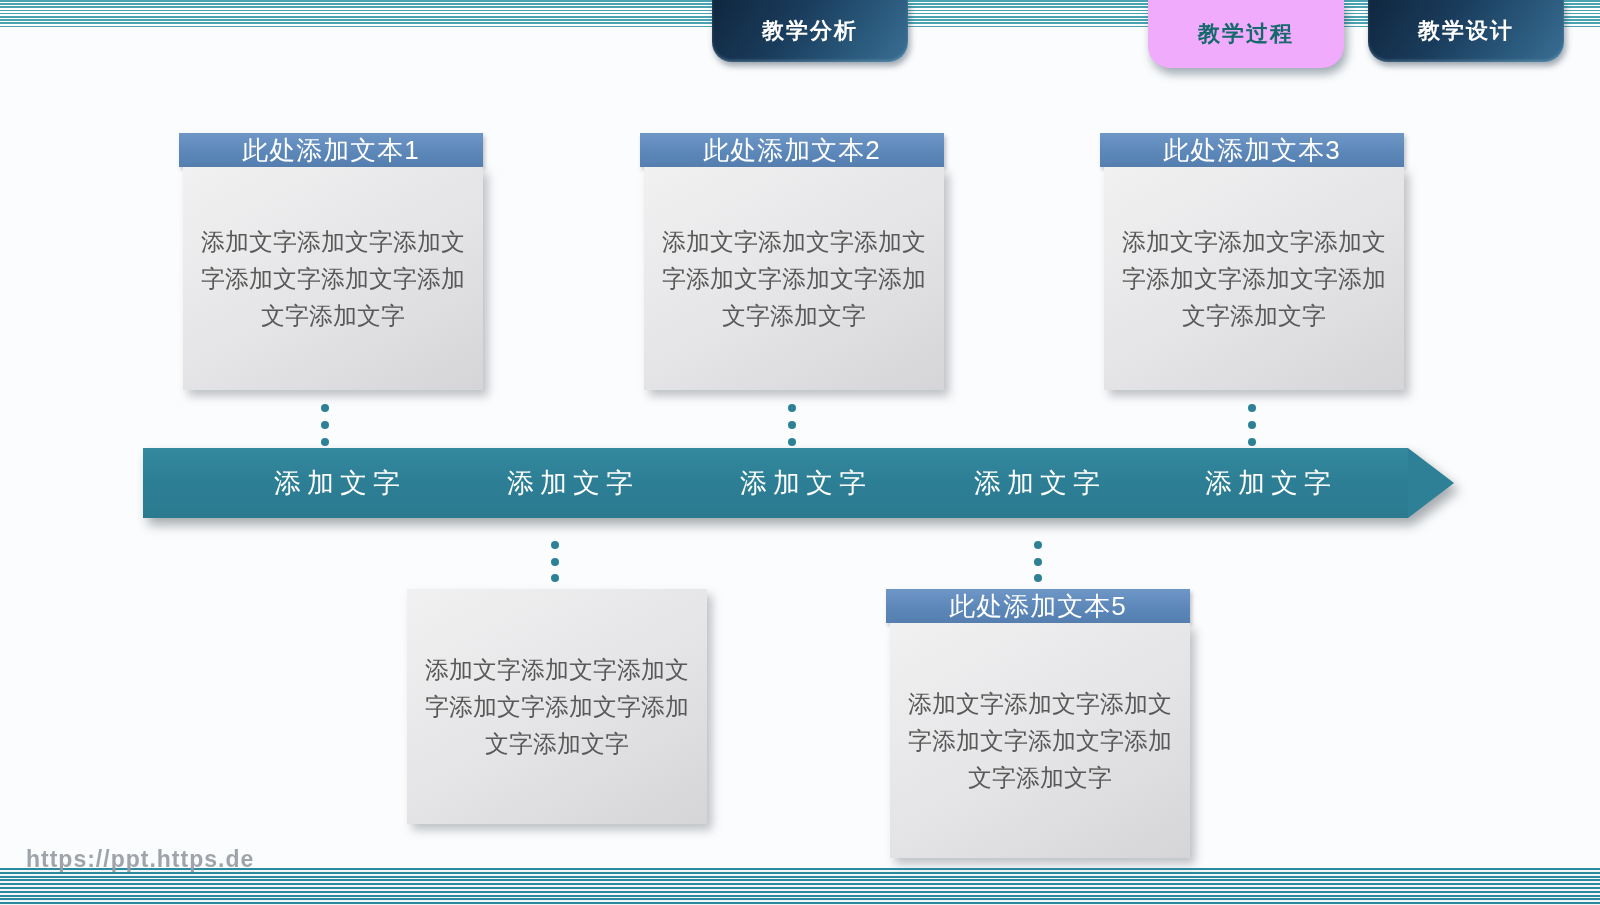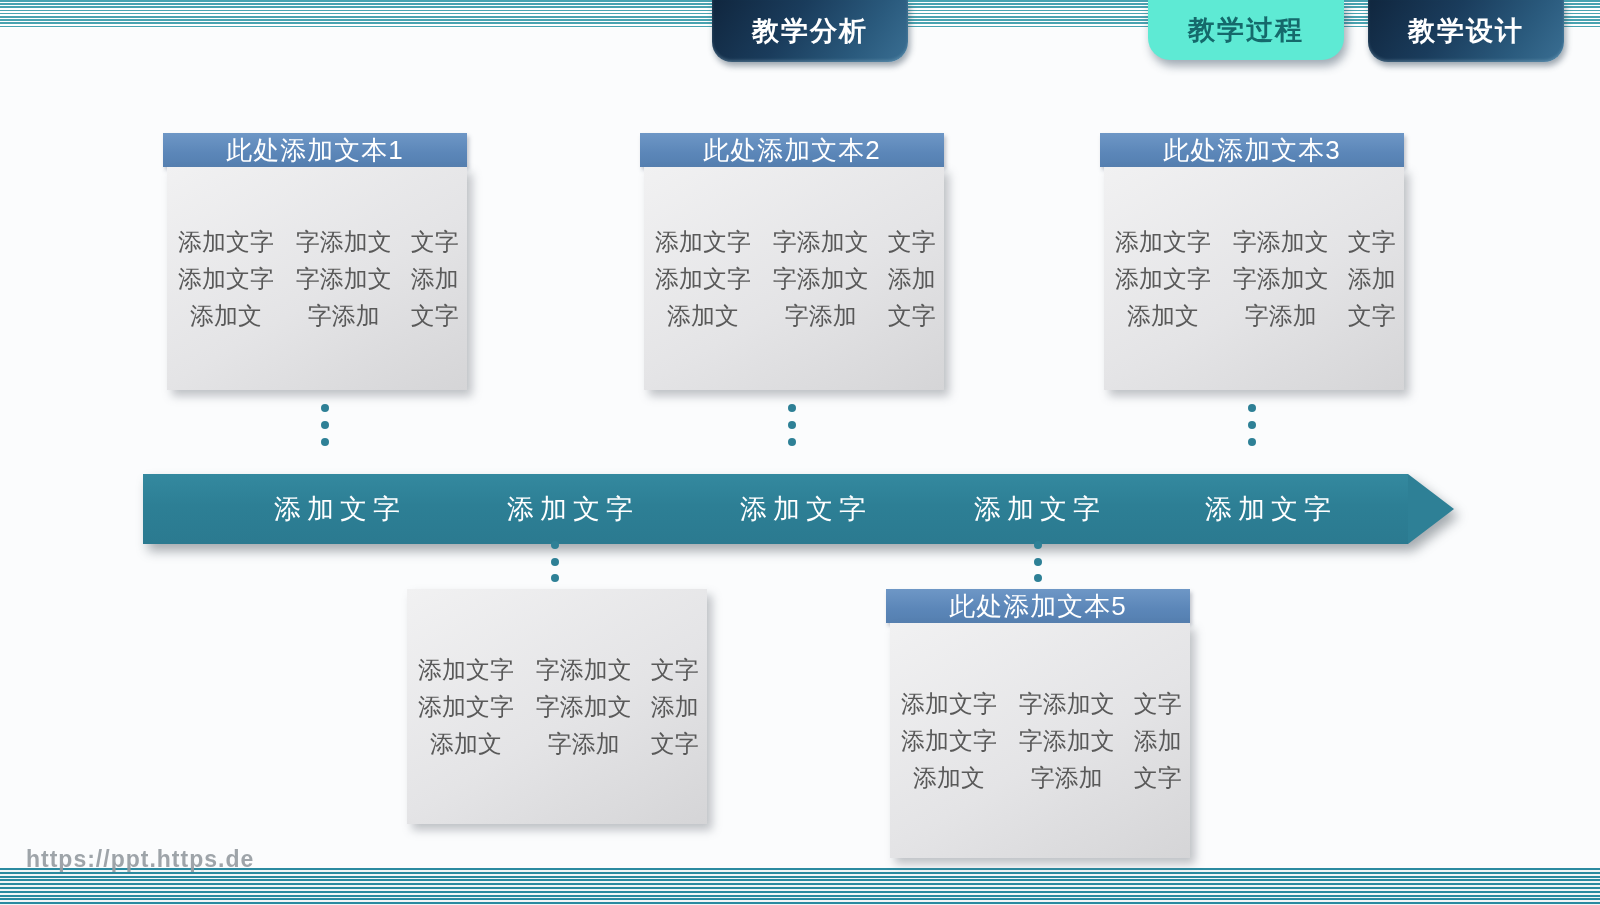--- a/index.html
+++ b/index.html
@@ -17,52 +17,52 @@
     position:absolute; bottom:0; left:0; width:1600px; height:37px; z-index:1;
     background:repeating-linear-gradient(180deg,#2b8aa0 0px,#2b8aa0 2px,#f2f6f7 2px,#f2f6f7 3.8px);
   }
   
   .tab{
     position:absolute; top:0; height:62px; width:196px; z-index:3;
     display:flex; align-items:center; justify-content:center;
     border-radius:0 0 20px 20px;
     background:linear-gradient(125deg,#10263e 0%,#1a3c5c 40%,#2a5a7d 75%,#3a6f93 100%);
     box-shadow:inset 0 -2px 3px rgba(160,200,220,.30), 2px 4px 6px rgba(40,60,80,.45);
-    color:#ffffff; font-size:27px; font-weight:600; letter-spacing:2px;
+    color:#ffffff; font-size:22px; font-weight:600; letter-spacing:2px;
     cursor:pointer;
   }
   .tab.t1{left:712px;} .tab.t2{left:928px;} .tab.t3{left:1148px;} .tab.t4{left:1368px;}
   .tab.active{
-    background:#5eead4; color:#15696b; font-weight:700; height:60px;
+    background:#f0abfc; color:#15696b; font-weight:700; height:68px;
     border-radius:0 0 22px 22px;
     box-shadow:3px 6px 10px rgba(50,70,90,.45);
   }
   
   .box{position:absolute; width:304px; z-index:4;}
   .box .hdr{
     height:34px; width:304px;
     display:flex; align-items:center; justify-content:center;
     background:linear-gradient(180deg,#6e97c6 0%,#5b86b8 60%,#557fb0 100%);
     box-shadow:2px 3px 4px rgba(80,90,110,.35);
     color:#ffffff; font-size:26px; letter-spacing:1px;
   }
   .box .bd{
     width:300px; margin-left:4px;
     background:linear-gradient(150deg,#f1f1f2 0%,#e4e4e6 55%,#d5d5d7 100%);
     box-shadow:5px 6px 9px rgba(100,105,115,.40);
-    display:flex; flex-direction:row; justify-content:flex-start; align-items:center;
+    display:flex; flex-direction:column; justify-content:center; align-items:center;
     color:#595959; font-size:24px; line-height:37px; text-align:center;
   }
   .box.top .bd{height:223px;}
   .box.bottom .bd{height:235px;}
-  .b1{left:163px; top:133px;} .b2{left:640px; top:133px;} .b3{left:1100px; top:133px;}
+  .b1{left:179px; top:133px;} .b2{left:640px; top:133px;} .b3{left:1100px; top:133px;}
   .b4{left:403px; top:589px;} .b5{left:886px; top:589px;}
   
   .arrow-wrap{position:absolute; left:143px; top:448px; z-index:2;
-    filter:drop-shadow(5px 7px 6px rgba(60,70,80,.45));margin-top:26px;}
+    filter:drop-shadow(5px 7px 6px rgba(60,70,80,.45));}
   .arrow-bar{position:relative; width:1265px; height:70px;
     background:linear-gradient(180deg,#34899f 0%,#2d7f95 45%,#2b7a90 100%);}
   .arrow-head{position:absolute; left:1265px; top:0; width:0; height:0;
     border-top:35px solid transparent; border-bottom:35px solid transparent;
     border-left:46px solid #2e8096;}
   .arrow-label{position:absolute; top:50%; transform:translate(-50%,-50%);
     color:#ffffff; font-size:27px; letter-spacing:6px; white-space:nowrap;}
   .al1{left:197px;} .al2{left:430px;} .al3{left:663px;} .al4{left:897px;} .al5{left:1128px;}
   
   .connector{position:absolute; width:8px; z-index:2;

